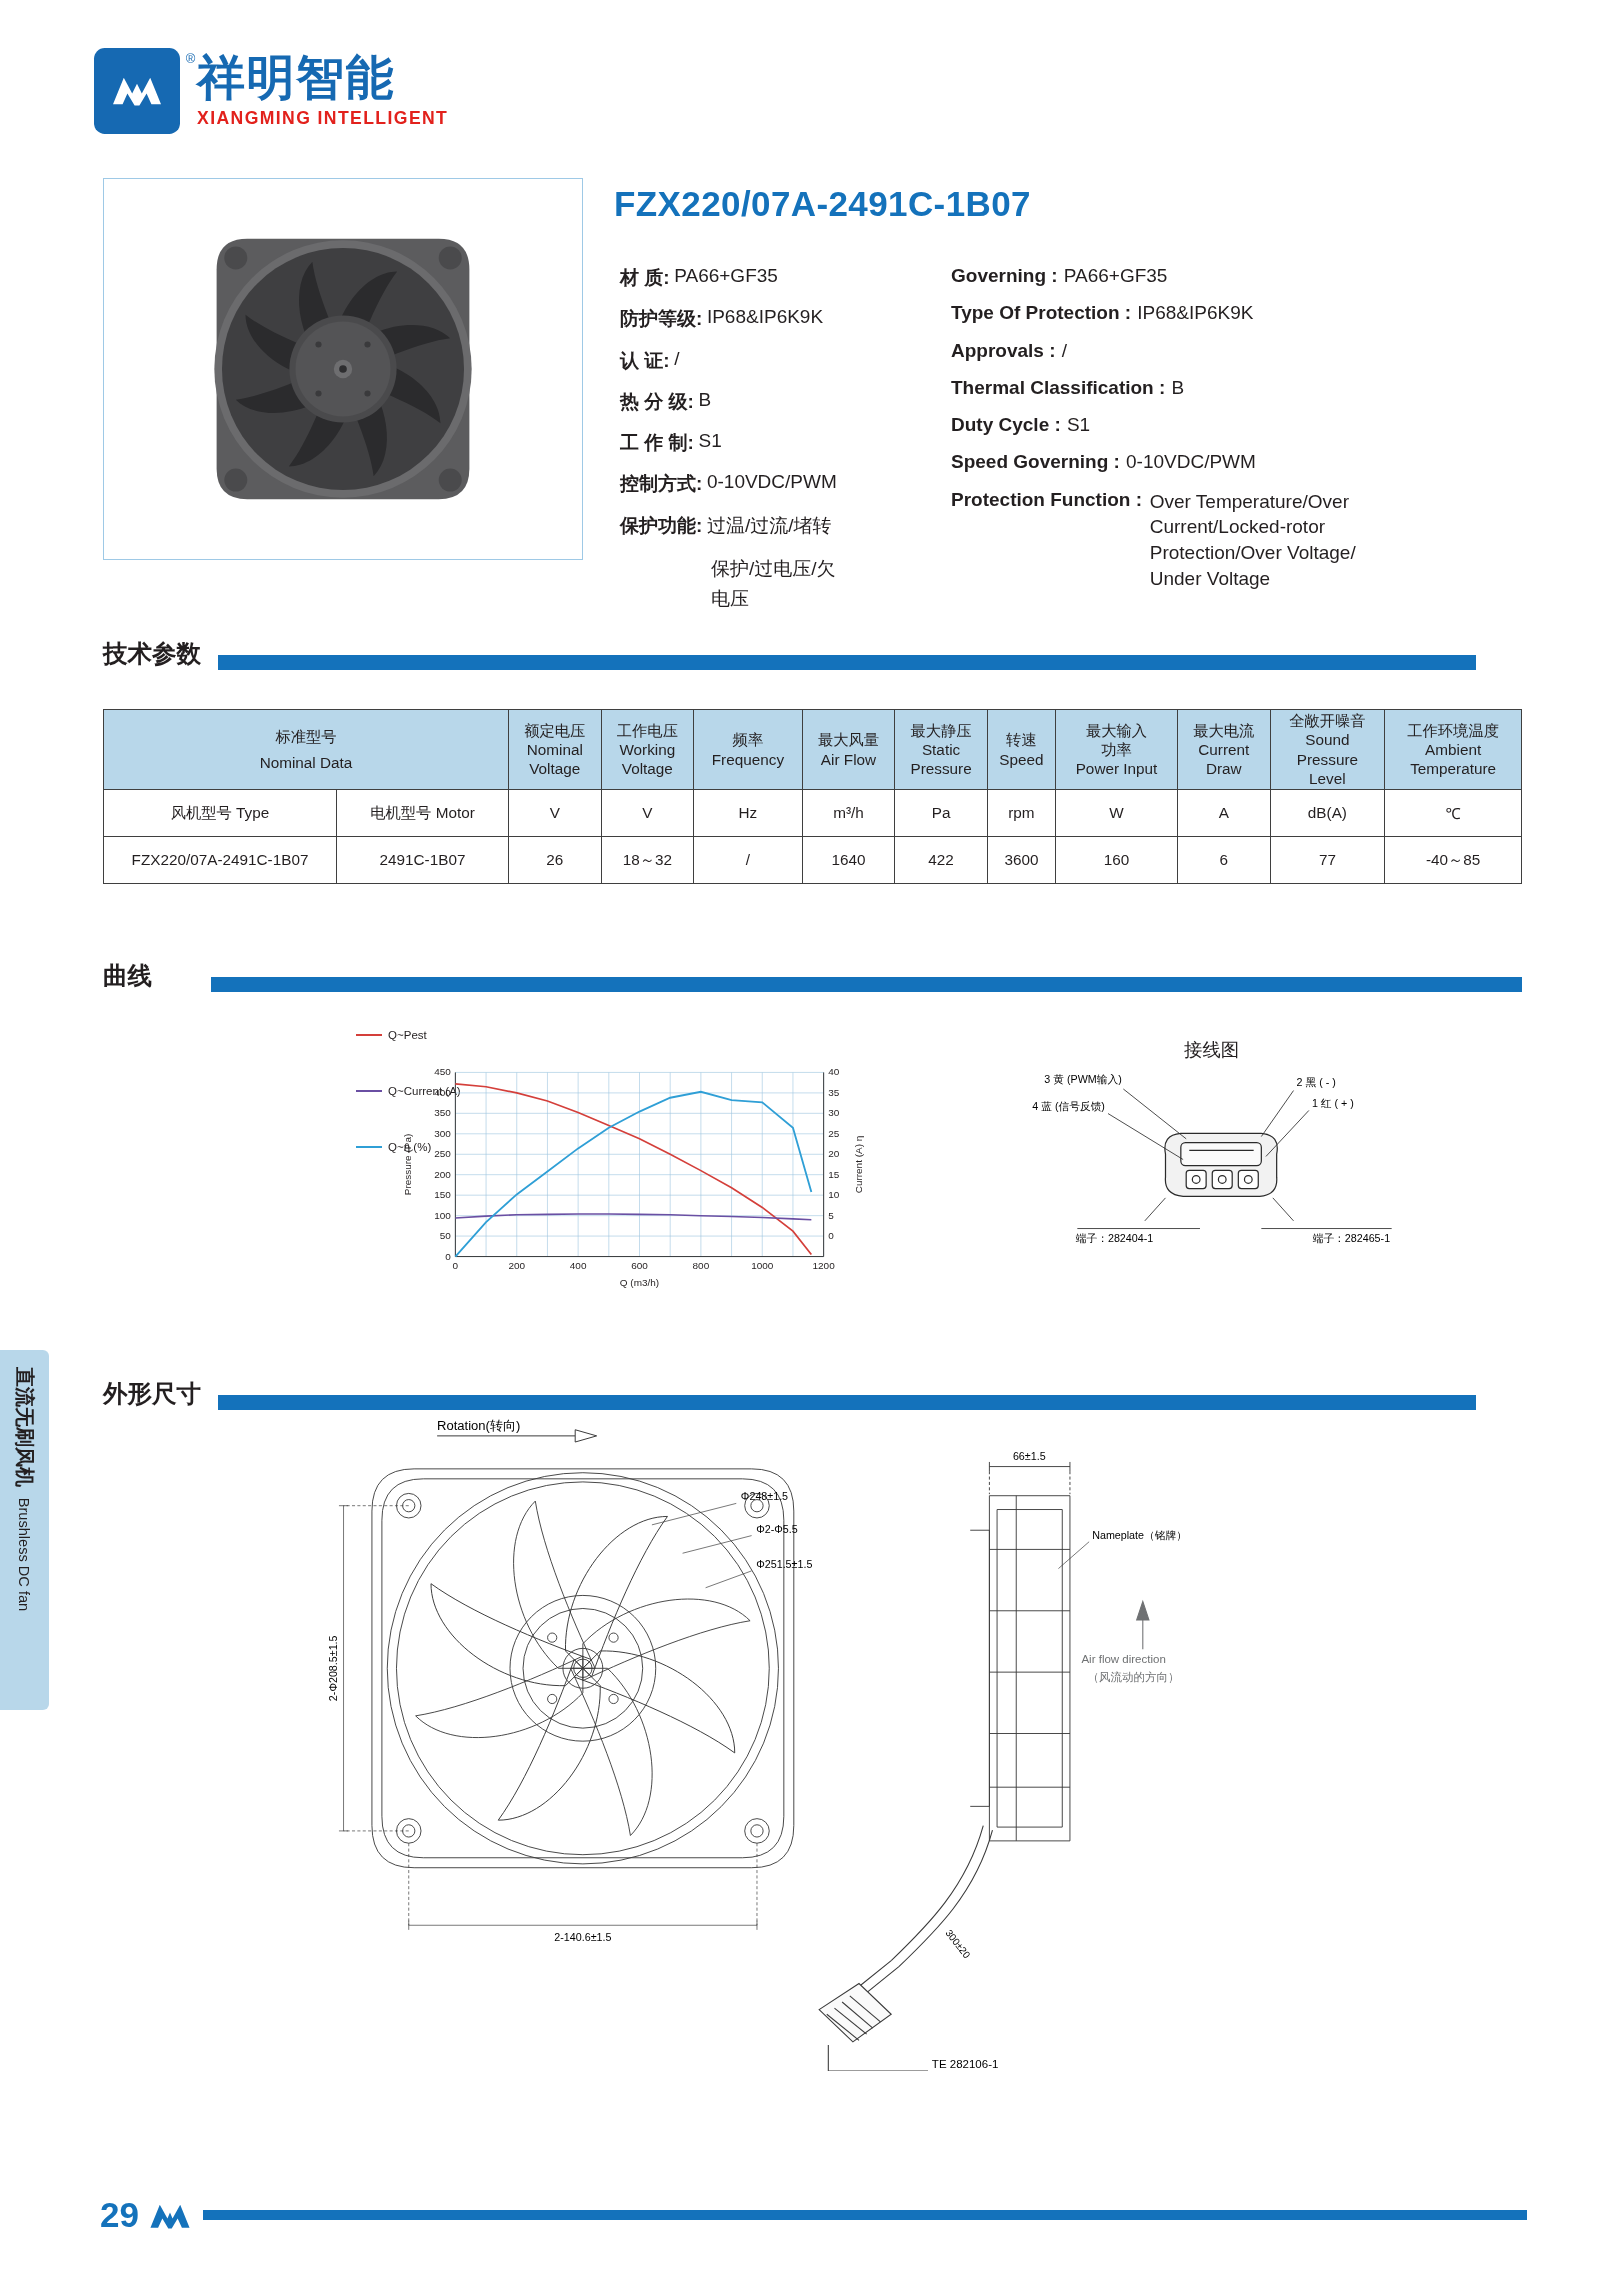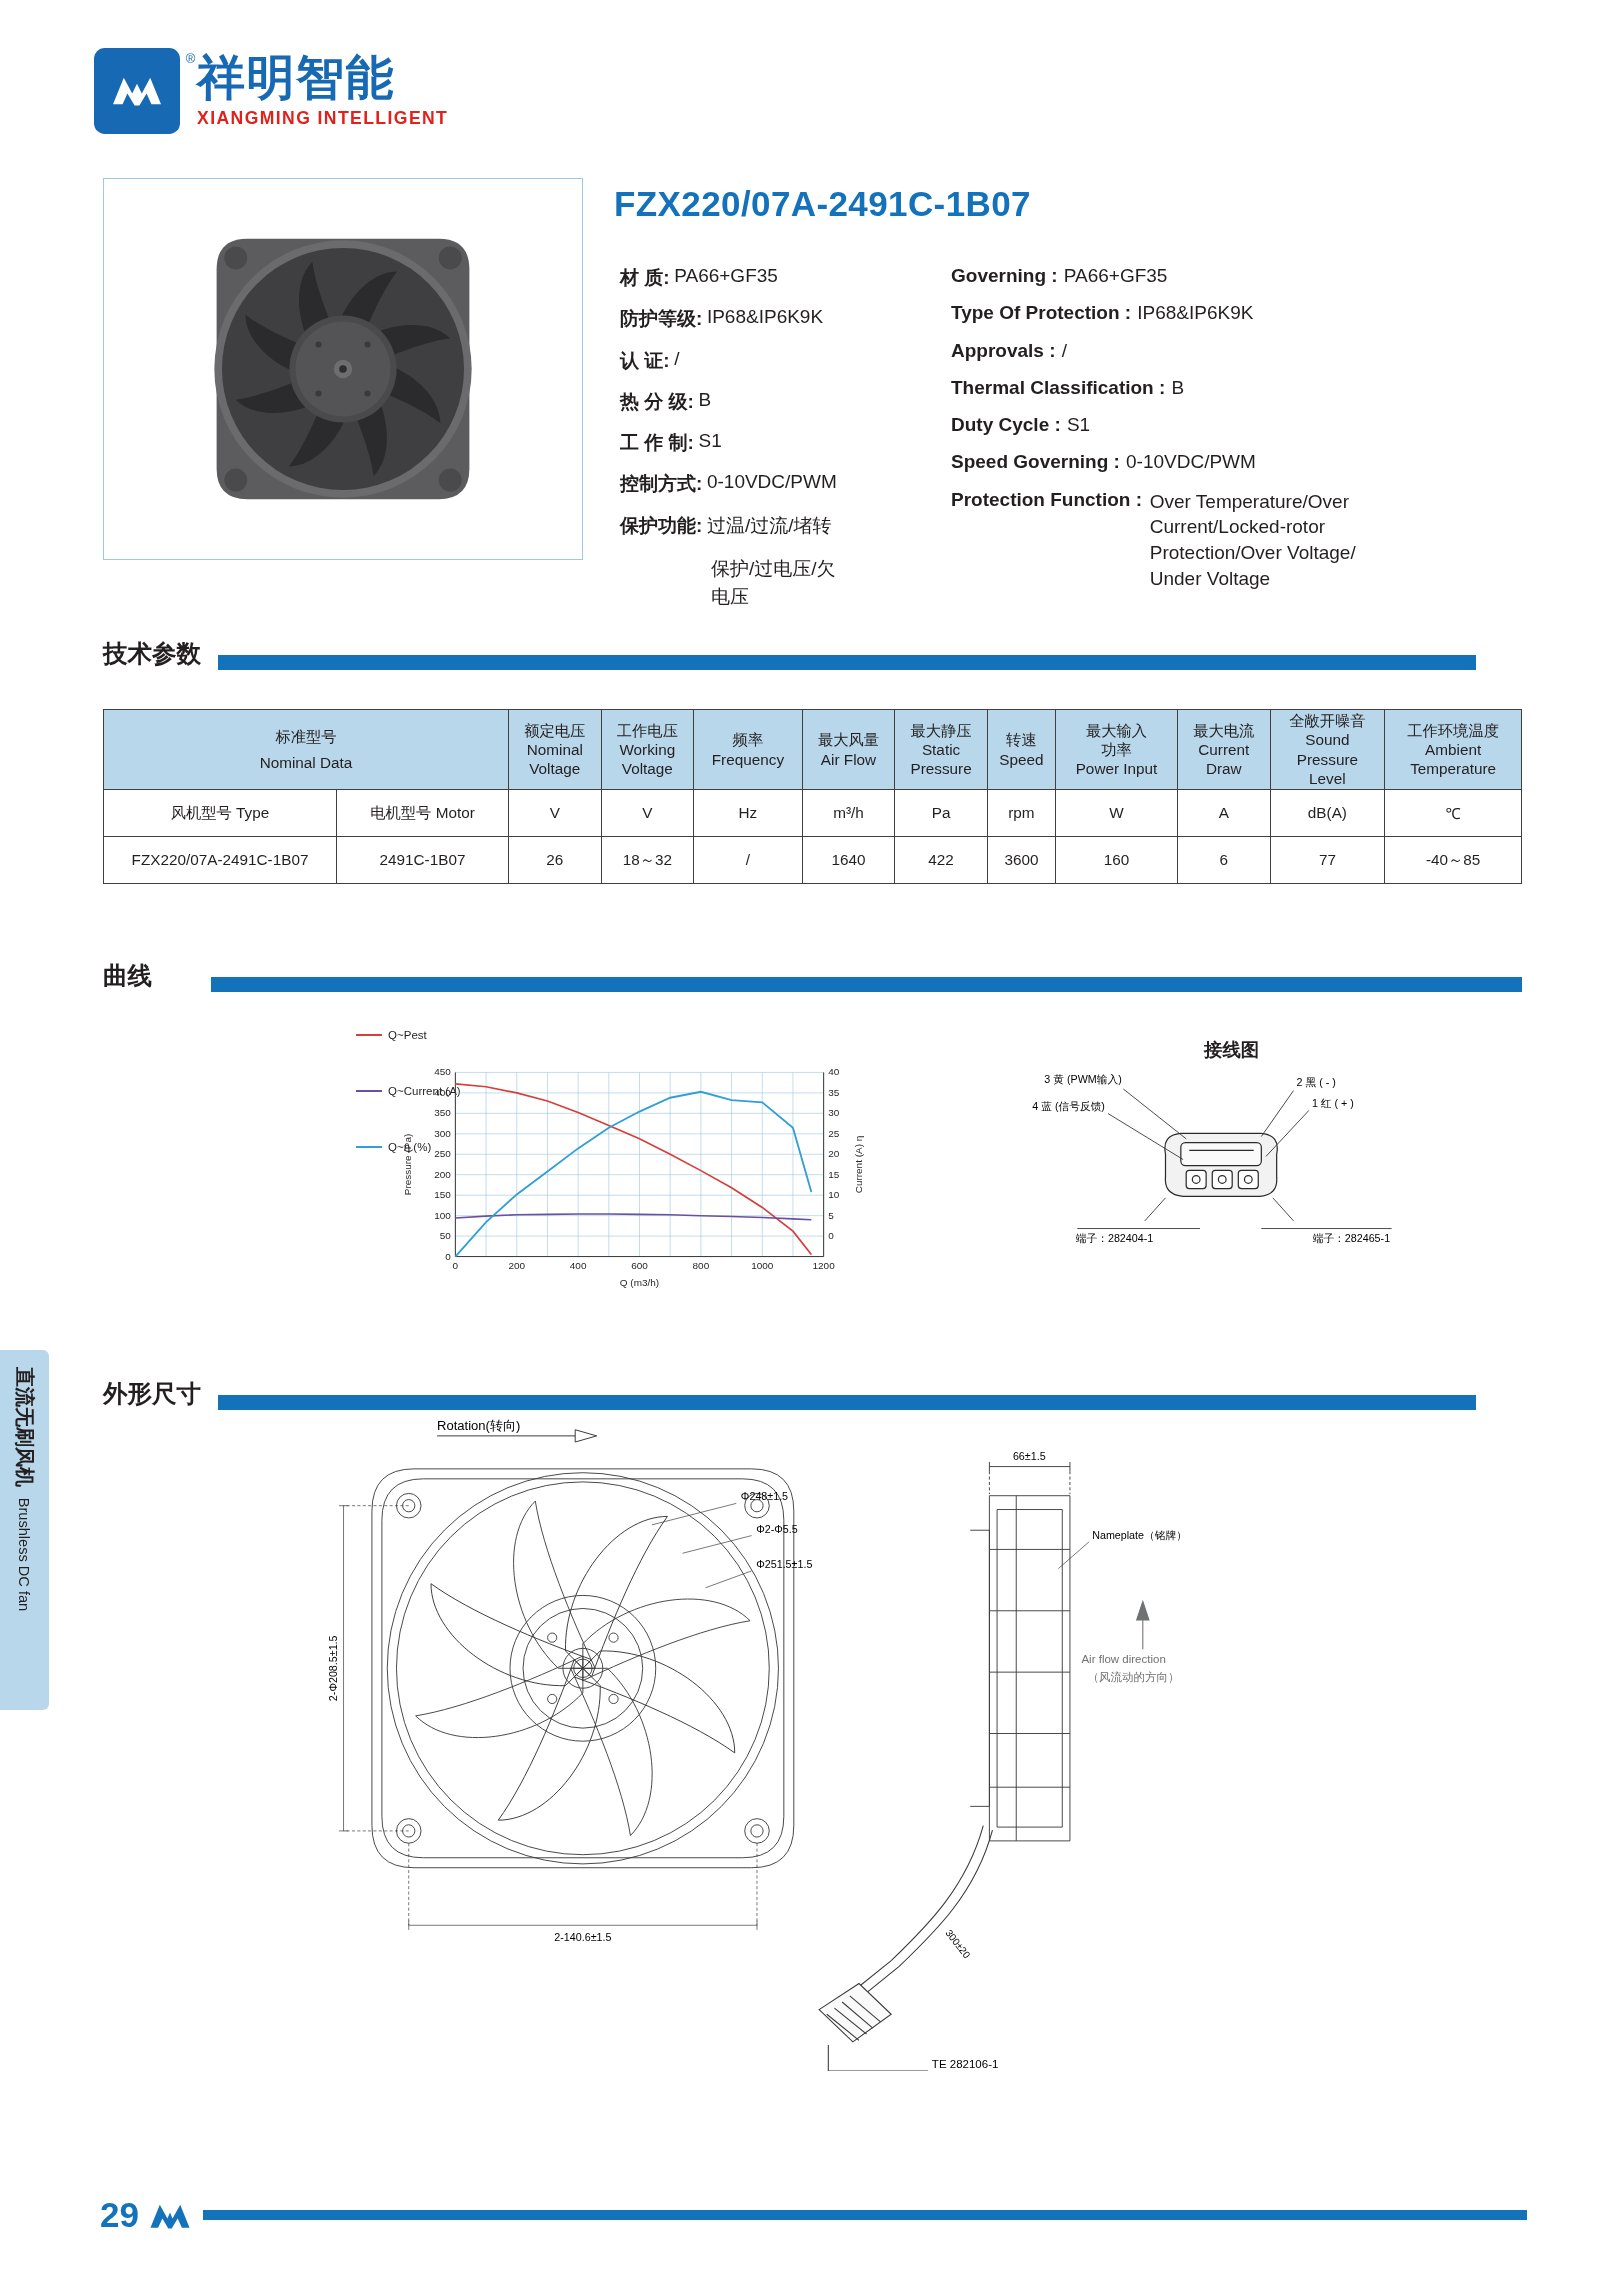--- a/index.html
+++ b/index.html
@@ -64,21 +64,21 @@
   .tbl .c1 { width:230px; }
   .tbl .c2 { width:169px; }
 
   
   .curve-area { position:absolute; left:103px; top:1020px; width:1419px; height:291px; }
   .legend { position:absolute; left:253px; top:9.2px; display:flex; gap:44px; font-size:11.5px;flex-direction:column; }
   .legend .li { display:flex; align-items:center; gap:6.1px; }
   .legend .sw { width:26px; height:2.3px; display:inline-block; }
   .chart { position:absolute; left:291px; top:37px; }
   .wiring { position:absolute; left:905px; top:0px; width:476px; height:276px; }
-  .wiring-title { position:absolute; left:196px; top:17px; font-size:18.4px; font-weight:bold; }
+  .wiring-title { position:absolute; left:176px; top:17px; font-size:18.4px; font-weight:normal; }
 
   
   .dim-area { position:absolute; left:322px; top:1396px; width:1074px; height:675px; }
 
   
   .side-tab {
     position:absolute; left:0px; top:1350px; width:49px; height:360px;
     background:#b8d7ea;
     border-top-right-radius:6.1px; border-bottom-right-radius:6.1px;
   }
@@ -195,21 +195,21 @@
       </div>
     <div class="spec-row">
         <span class="lbl">控制方式:</span>
         <span class="val">0-10VDC/PWM</span>
       </div>
     <div class="spec-row">
         <span class="lbl">保护功能:</span>
         <span class="val">过温/过流/堵转</span>
       </div>
     <div class="cn-wrap-extra" style="padding-left:91px;">保护/过电压/欠</div>
-    <div class="cn-wrap-extra" style="padding-left:91px;font-family:Liberation Mono, monospace;">电压</div>
+    <div class="cn-wrap-extra" style="padding-left:91px;">电压</div>
   </div>
 
   <div class="spec-en">
     <div class="spec-row">
         <span class="lbl">Governing :</span>
         <span class="val">PA66+GF35</span>
       </div>
     <div class="spec-row">
         <span class="lbl">Type Of Protection :</span>
         <span class="val">IP68&amp;IP6K9K</span>

